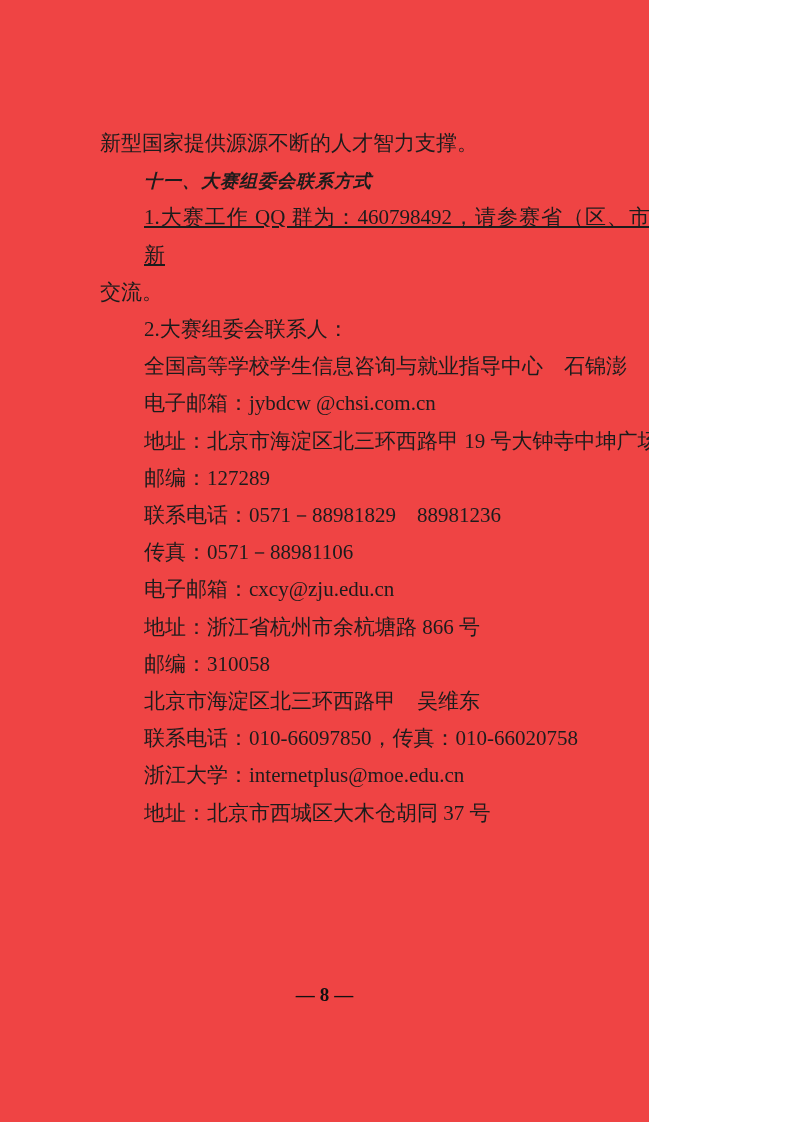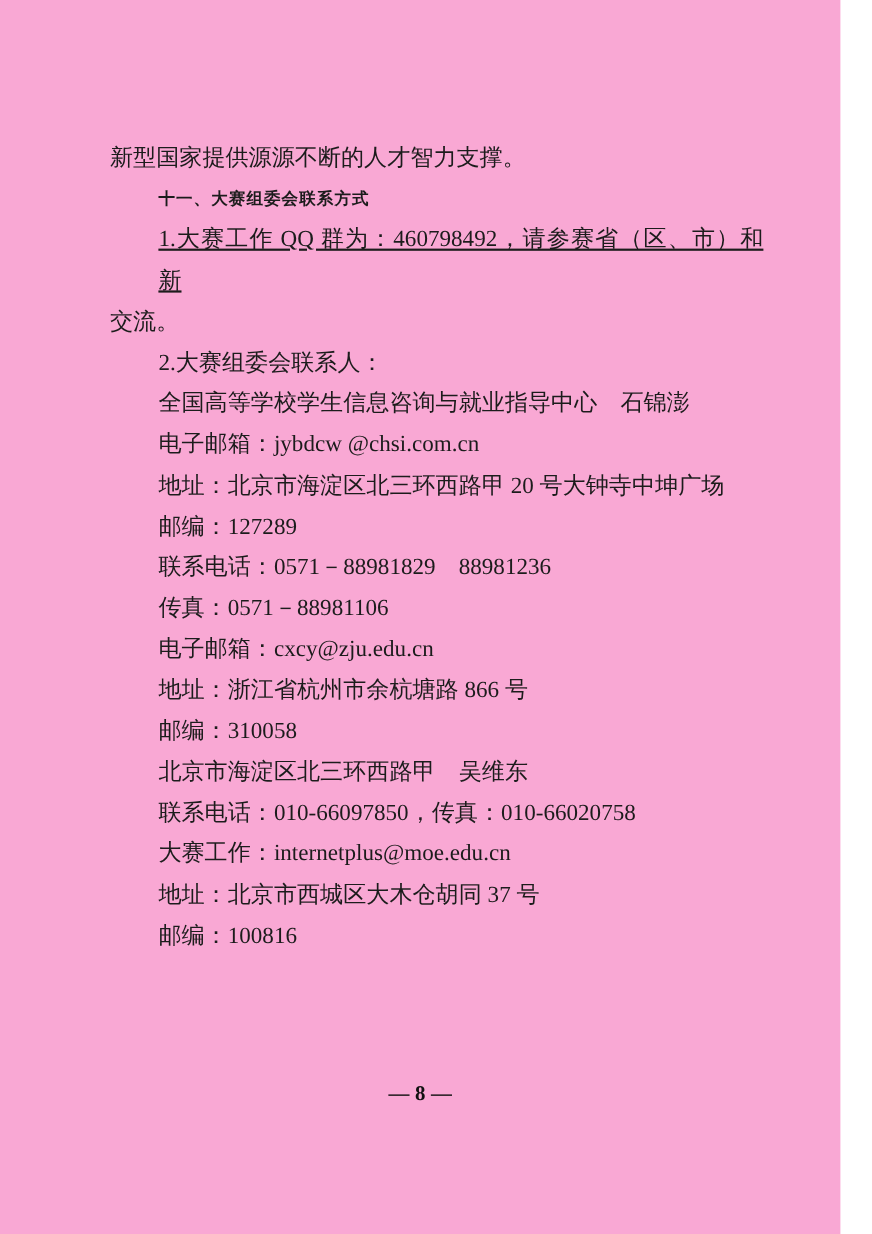--- a/index.html
+++ b/index.html
@@ -2,23 +2,23 @@
 <html><head>
 <meta charset="utf-8">
 <style>
   html, body {
     margin: 0;
     padding: 0;
     background: #ffffff;
   }
   .page {
     position: relative;
-    width: 764px;
+    width: 649px;
     height: 1122px;
-    background: #f9a8d4;
+    background: #ef4444;
     overflow: hidden;
     font-family: "Liberation Serif", "DejaVu Serif", serif;
     color: #1c1c1c;
   }
   .content {
     position: absolute;
     left: 100px;
     top: 125px;
     width: 594px;
   }
@@ -31,23 +31,24 @@
     padding-left: 44px;
   }
   .justify {
     text-align: justify;
     text-align-last: justify;
     text-decoration: underline;
   }
   .heading {
     font-family: "DejaVu Sans", "Liberation Sans", sans-serif;
     font-weight: bold;
-    font-size: 15px;
+    font-size: 18px;
     letter-spacing: 1px;
     padding-left: 44px;
+    font-style: italic;
   }
   .footer {
     position: absolute;
     top: 984px;
     left: 0;
     width: 100%;
     text-align: center;
     font-size: 19px;
     font-weight: bold;
     color: #111111;
@@ -61,30 +62,29 @@
 
 <div class="page">
   <div class="content">
     <div class="line">新型国家提供源源不断的人才智力支撑。</div>
     <div class="line heading">十一、大赛组委会联系方式</div>
     <div class="line indent justify">1.大赛工作 QQ 群为：460798492，请参赛省（区、市）和新</div>
     <div class="line">交流。</div>
     <div class="line indent">2.大赛组委会联系人：</div>
     <div class="line indent">全国高等学校学生信息咨询与就业指导中心　石锦澎</div>
     <div class="line indent">电子邮箱：jybdcw @chsi.com.cn</div>
-    <div class="line indent">地址：北京市海淀区北三环西路甲 20 号大钟寺中坤广场</div>
+    <div class="line indent">地址：北京市海淀区北三环西路甲 19 号大钟寺中坤广场</div>
     <div class="line indent">邮编：127289</div>
     <div class="line indent">联系电话：0571－88981829　88981236</div>
     <div class="line indent">传真：0571－88981106</div>
     <div class="line indent">电子邮箱：cxcy@zju.edu.cn</div>
     <div class="line indent">地址：浙江省杭州市余杭塘路 866 号</div>
     <div class="line indent">邮编：310058</div>
     <div class="line indent">北京市海淀区北三环西路甲　吴维东</div>
     <div class="line indent">联系电话：010-66097850，传真：010-66020758</div>
-    <div class="line indent">大赛工作：internetplus@moe.edu.cn</div>
+    <div class="line indent">浙江大学：internetplus@moe.edu.cn</div>
     <div class="line indent">地址：北京市西城区大木仓胡同 37 号</div>
-    <div class="line indent">邮编：100816</div>
   </div>
 
   <div class="footer">
     <span class="dash">—</span><span>8</span><span class="dash">—</span>
   </div>
 </div>
 
 </body></html>

